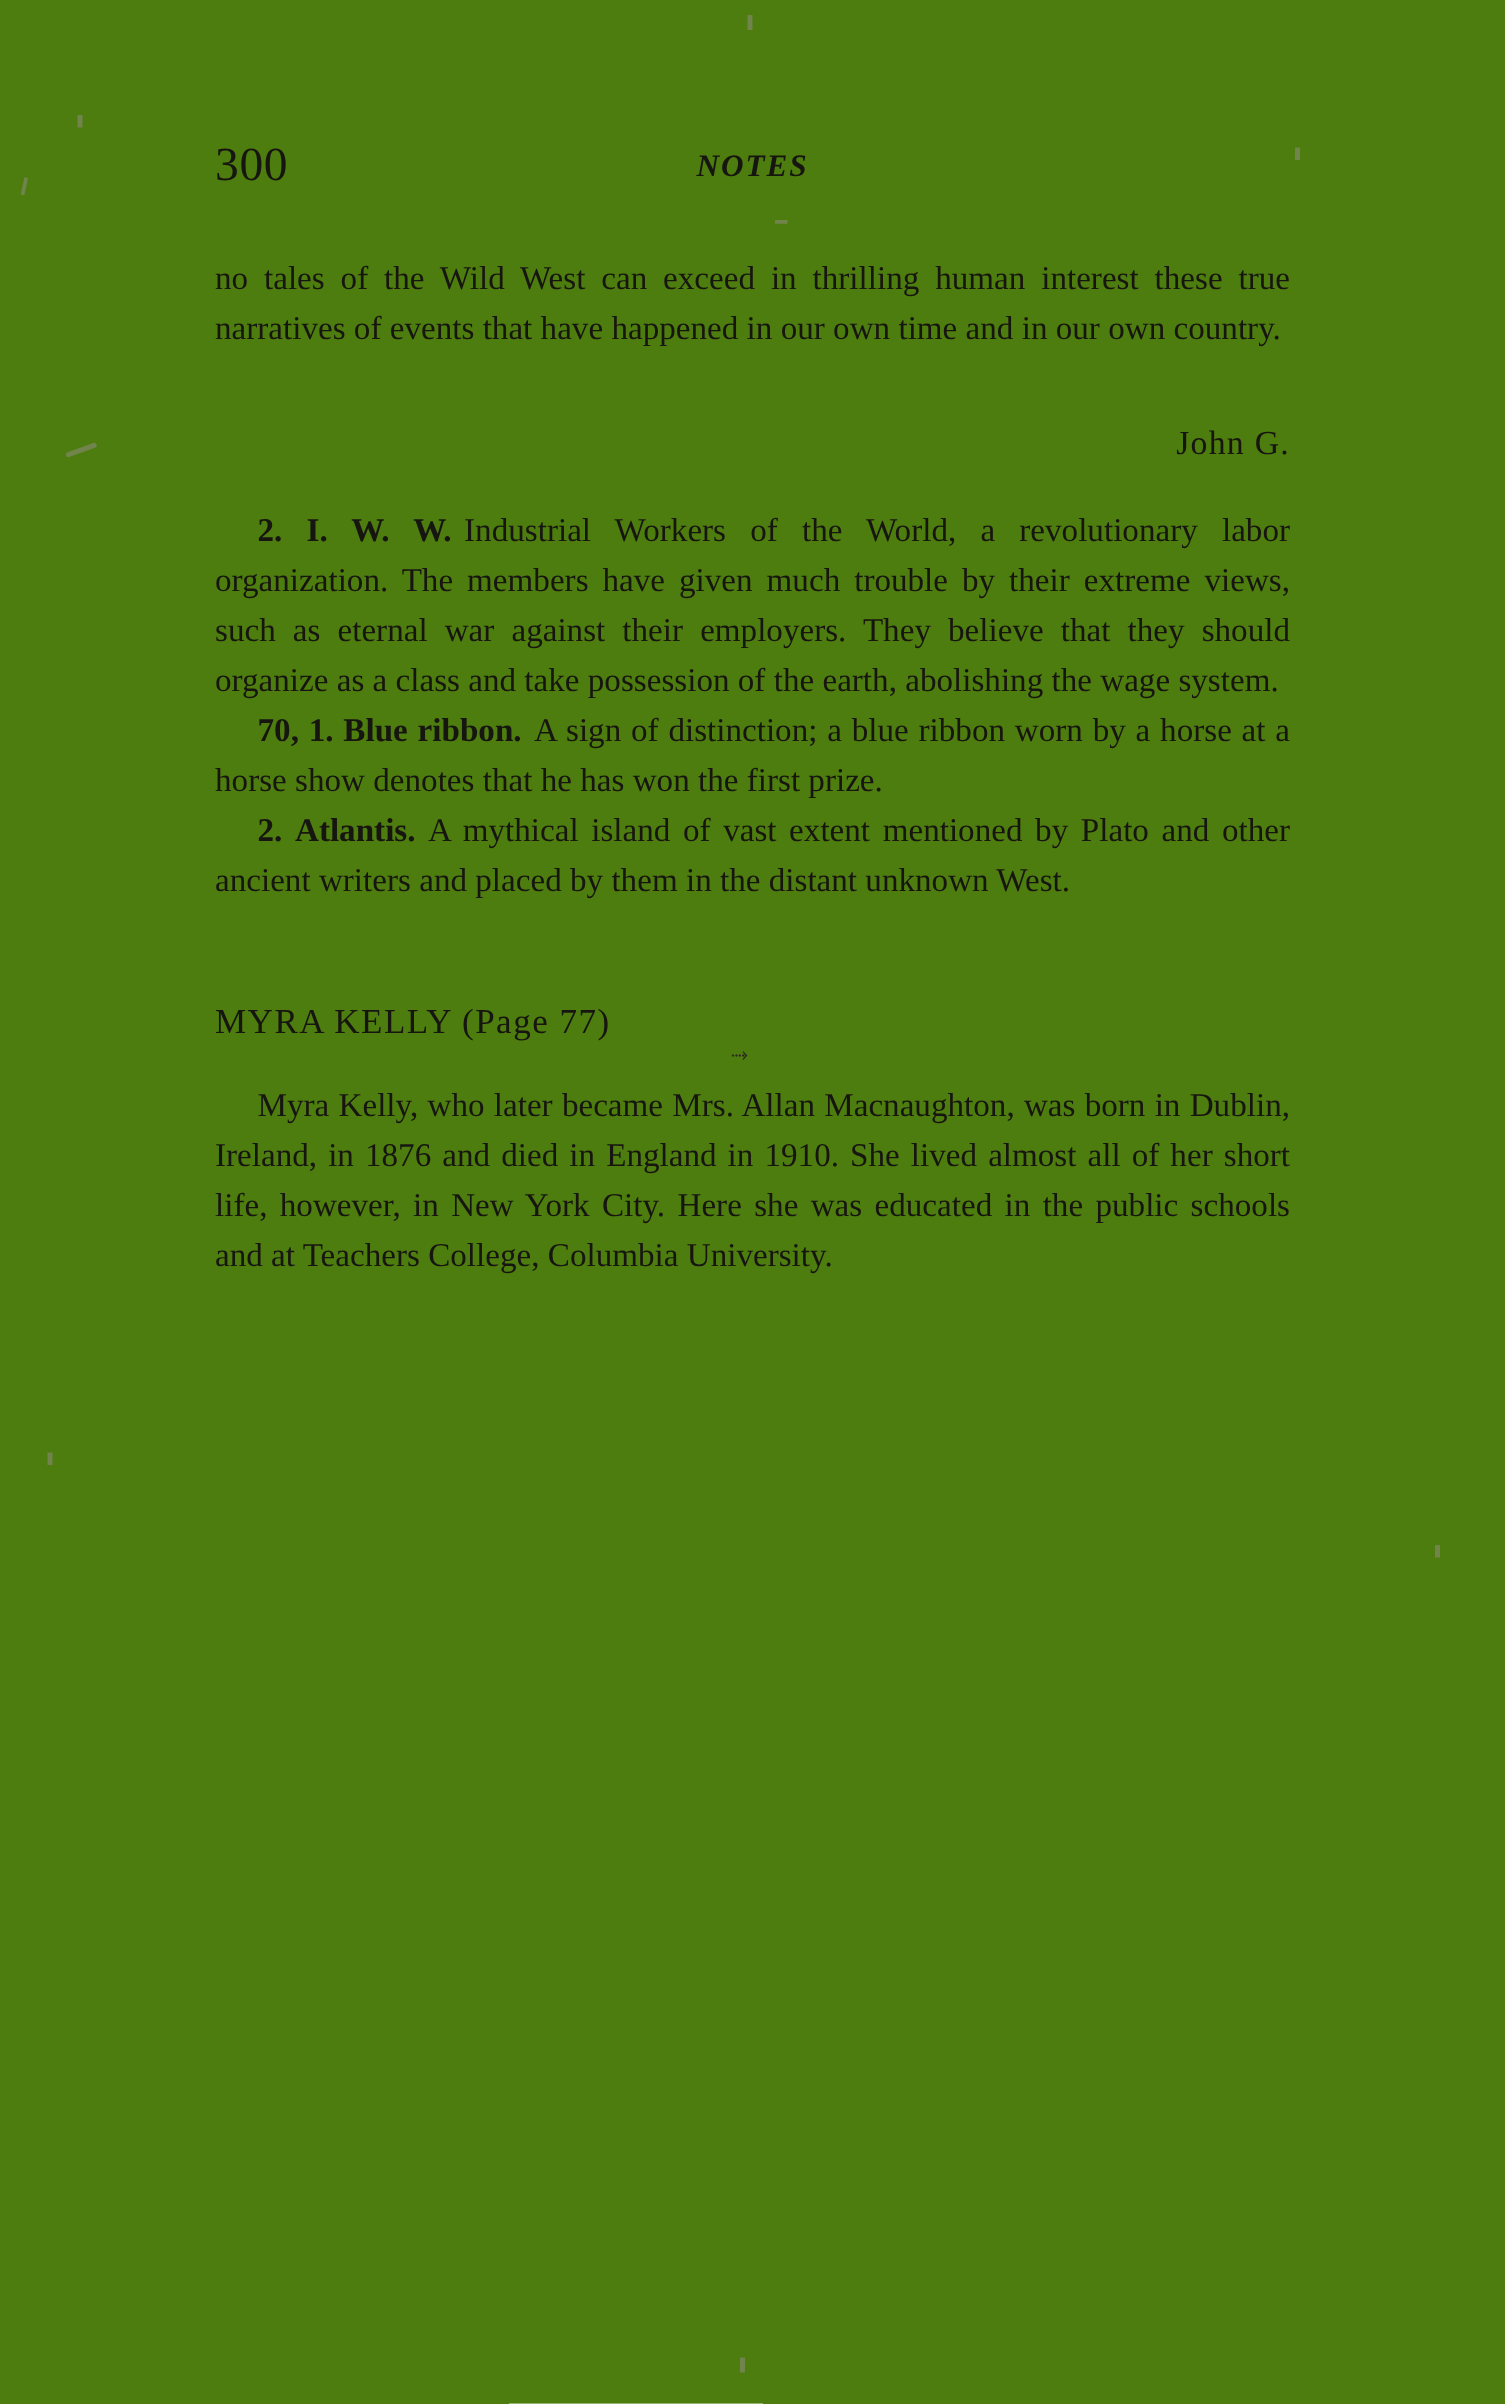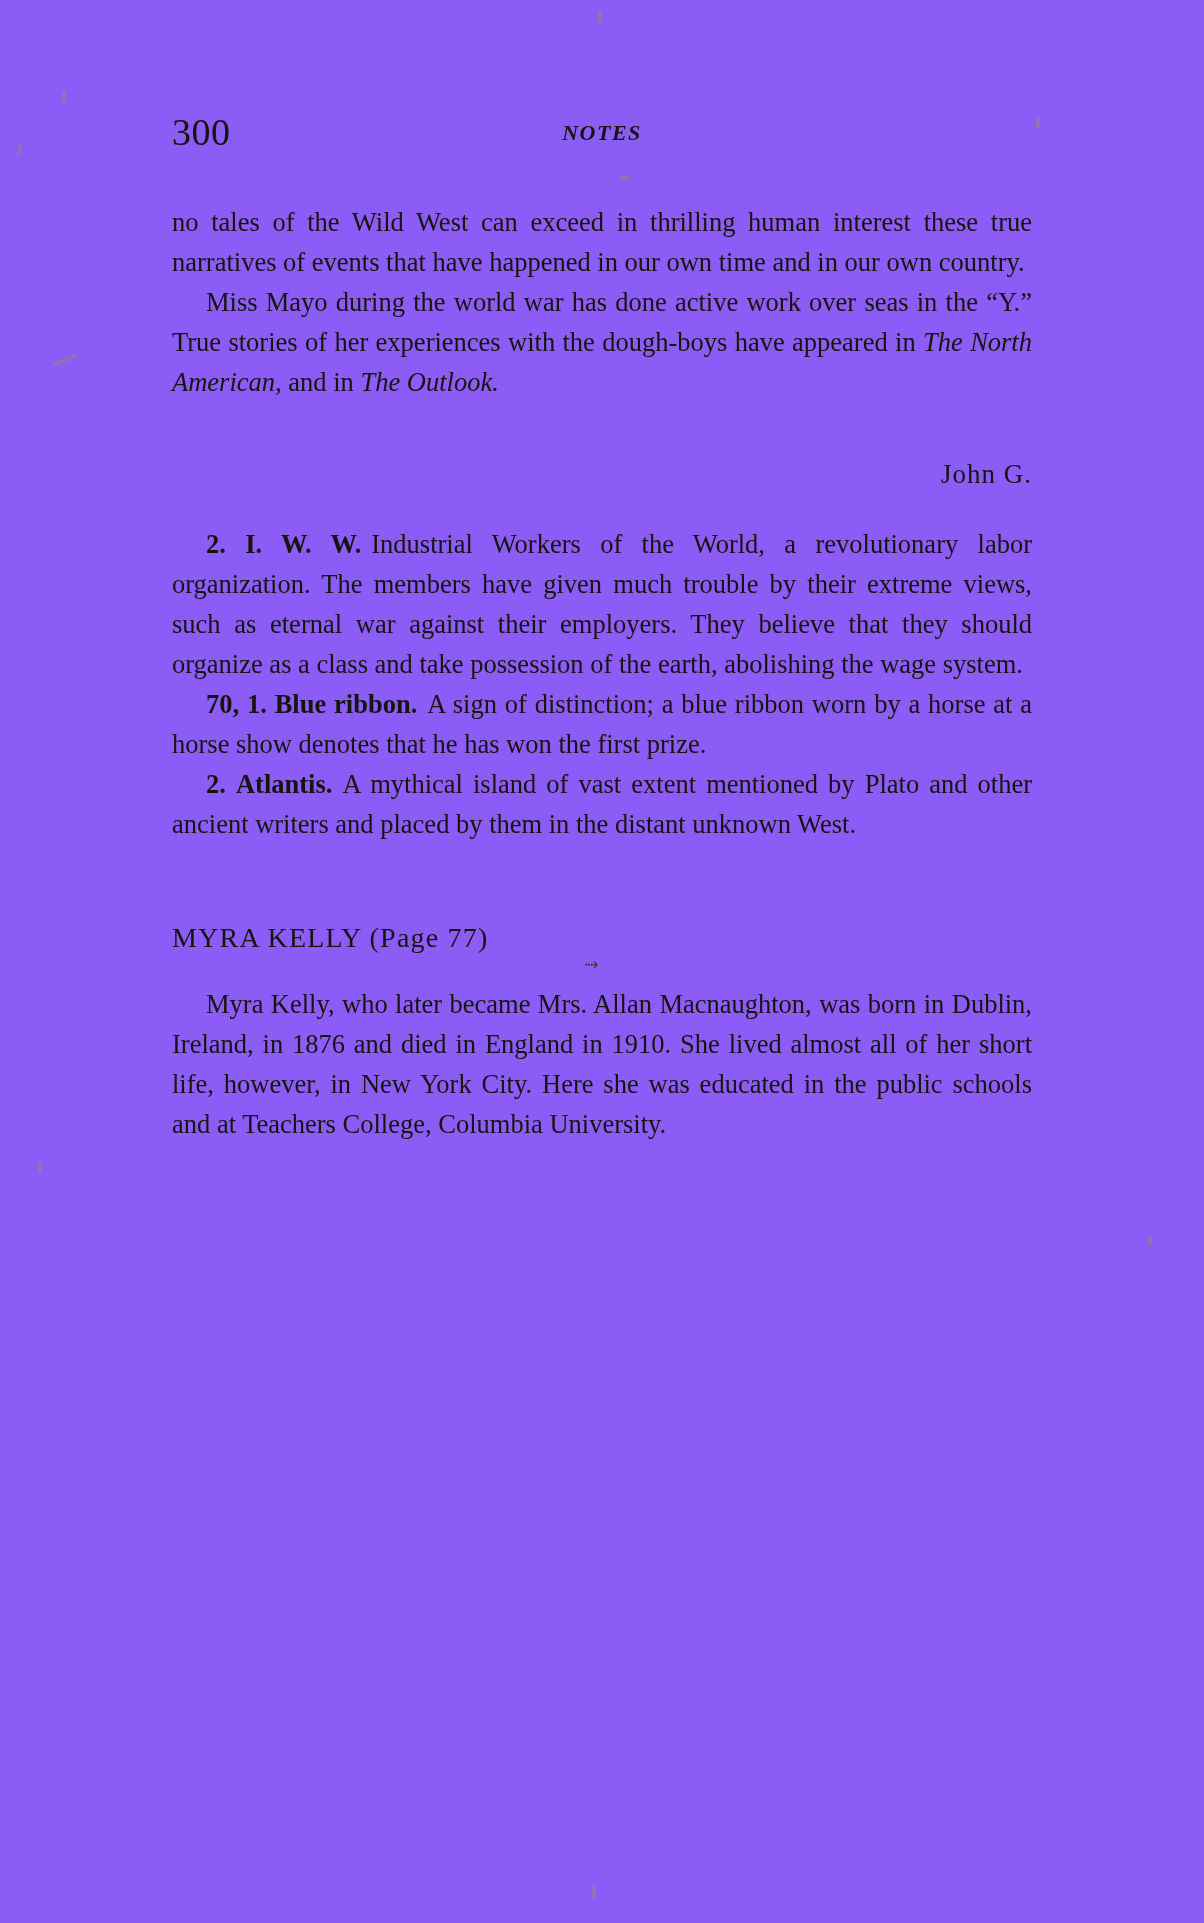--- a/index.html
+++ b/index.html
@@ -13,21 +13,21 @@
     font-family: "Liberation Serif", serif;
     color: #17150f;
     position: relative;
     overflow: hidden;
   }
   .page {
     position: absolute;
     top: 0; left: 0;
     width: 1204px;
     height: 1923px;
-    background: #8b5cf6;
+    background: #4d7c0f;
   }
   
   .speck {
     position: absolute;
     background: #8f8b80;
     opacity: .55;
   }
   .content {
     position: absolute;
     left: 172px;
@@ -48,21 +48,21 @@
     letter-spacing: .5px;
   }
   .runtitle {
     position: absolute;
     left: 0;
     right: 0;
     top: 10px;
     text-align: center;
     font-style: italic;
     font-weight: bold;
-    font-size: 22px;
+    font-size: 25px;
     letter-spacing: 1.5px;
   }
   
   .body {
     margin-top: 22px;
     font-size: 26.5px;
     line-height: 40px;
     text-align: justify;
   }
   p {
@@ -115,21 +115,20 @@
 
     <div class="runhead">
       <div class="folio">300</div>
       <div class="runtitle">NOTES</div>
     </div>
 
     <div class="body">
 
       <p>no tales of the Wild West  can exceed in thrilling human interest these true narratives of events that have happened in our own time and in our own country.</p>
 
-      <p class="indent"><span>Miss Mayo during the world war has done active work over seas in the “Y.”  True stories of her experiences with the dough-boys have appeared in </span><i>The North American,</i><span> and in </span><i>The Outlook.</i></p>
 
       <div class="byline">John G.</div>
 
 
 
       <p class="indent"><b>2.</b> <b>I. W. W.</b><span class="gap"></span><span>Industrial Workers of the World, a revolutionary labor organization.  The members have given much trouble by their extreme views, such as eternal war against their employers.  They believe that they should organize as a class and take possession of the earth, abolishing the wage system.</span></p>
 
       <p class="indent"><b>70, 1.</b> <b>Blue ribbon.</b><span class="gap"></span><span>A sign of distinction; a blue ribbon worn by a horse at a horse show denotes that he has won the first prize.</span></p>
 
       <p class="indent"><b>2.</b> <b>Atlantis.</b><span class="gap"></span><span>A mythical island of vast extent mentioned by Plato and other ancient writers and placed by them in the distant unknown West.</span></p>

